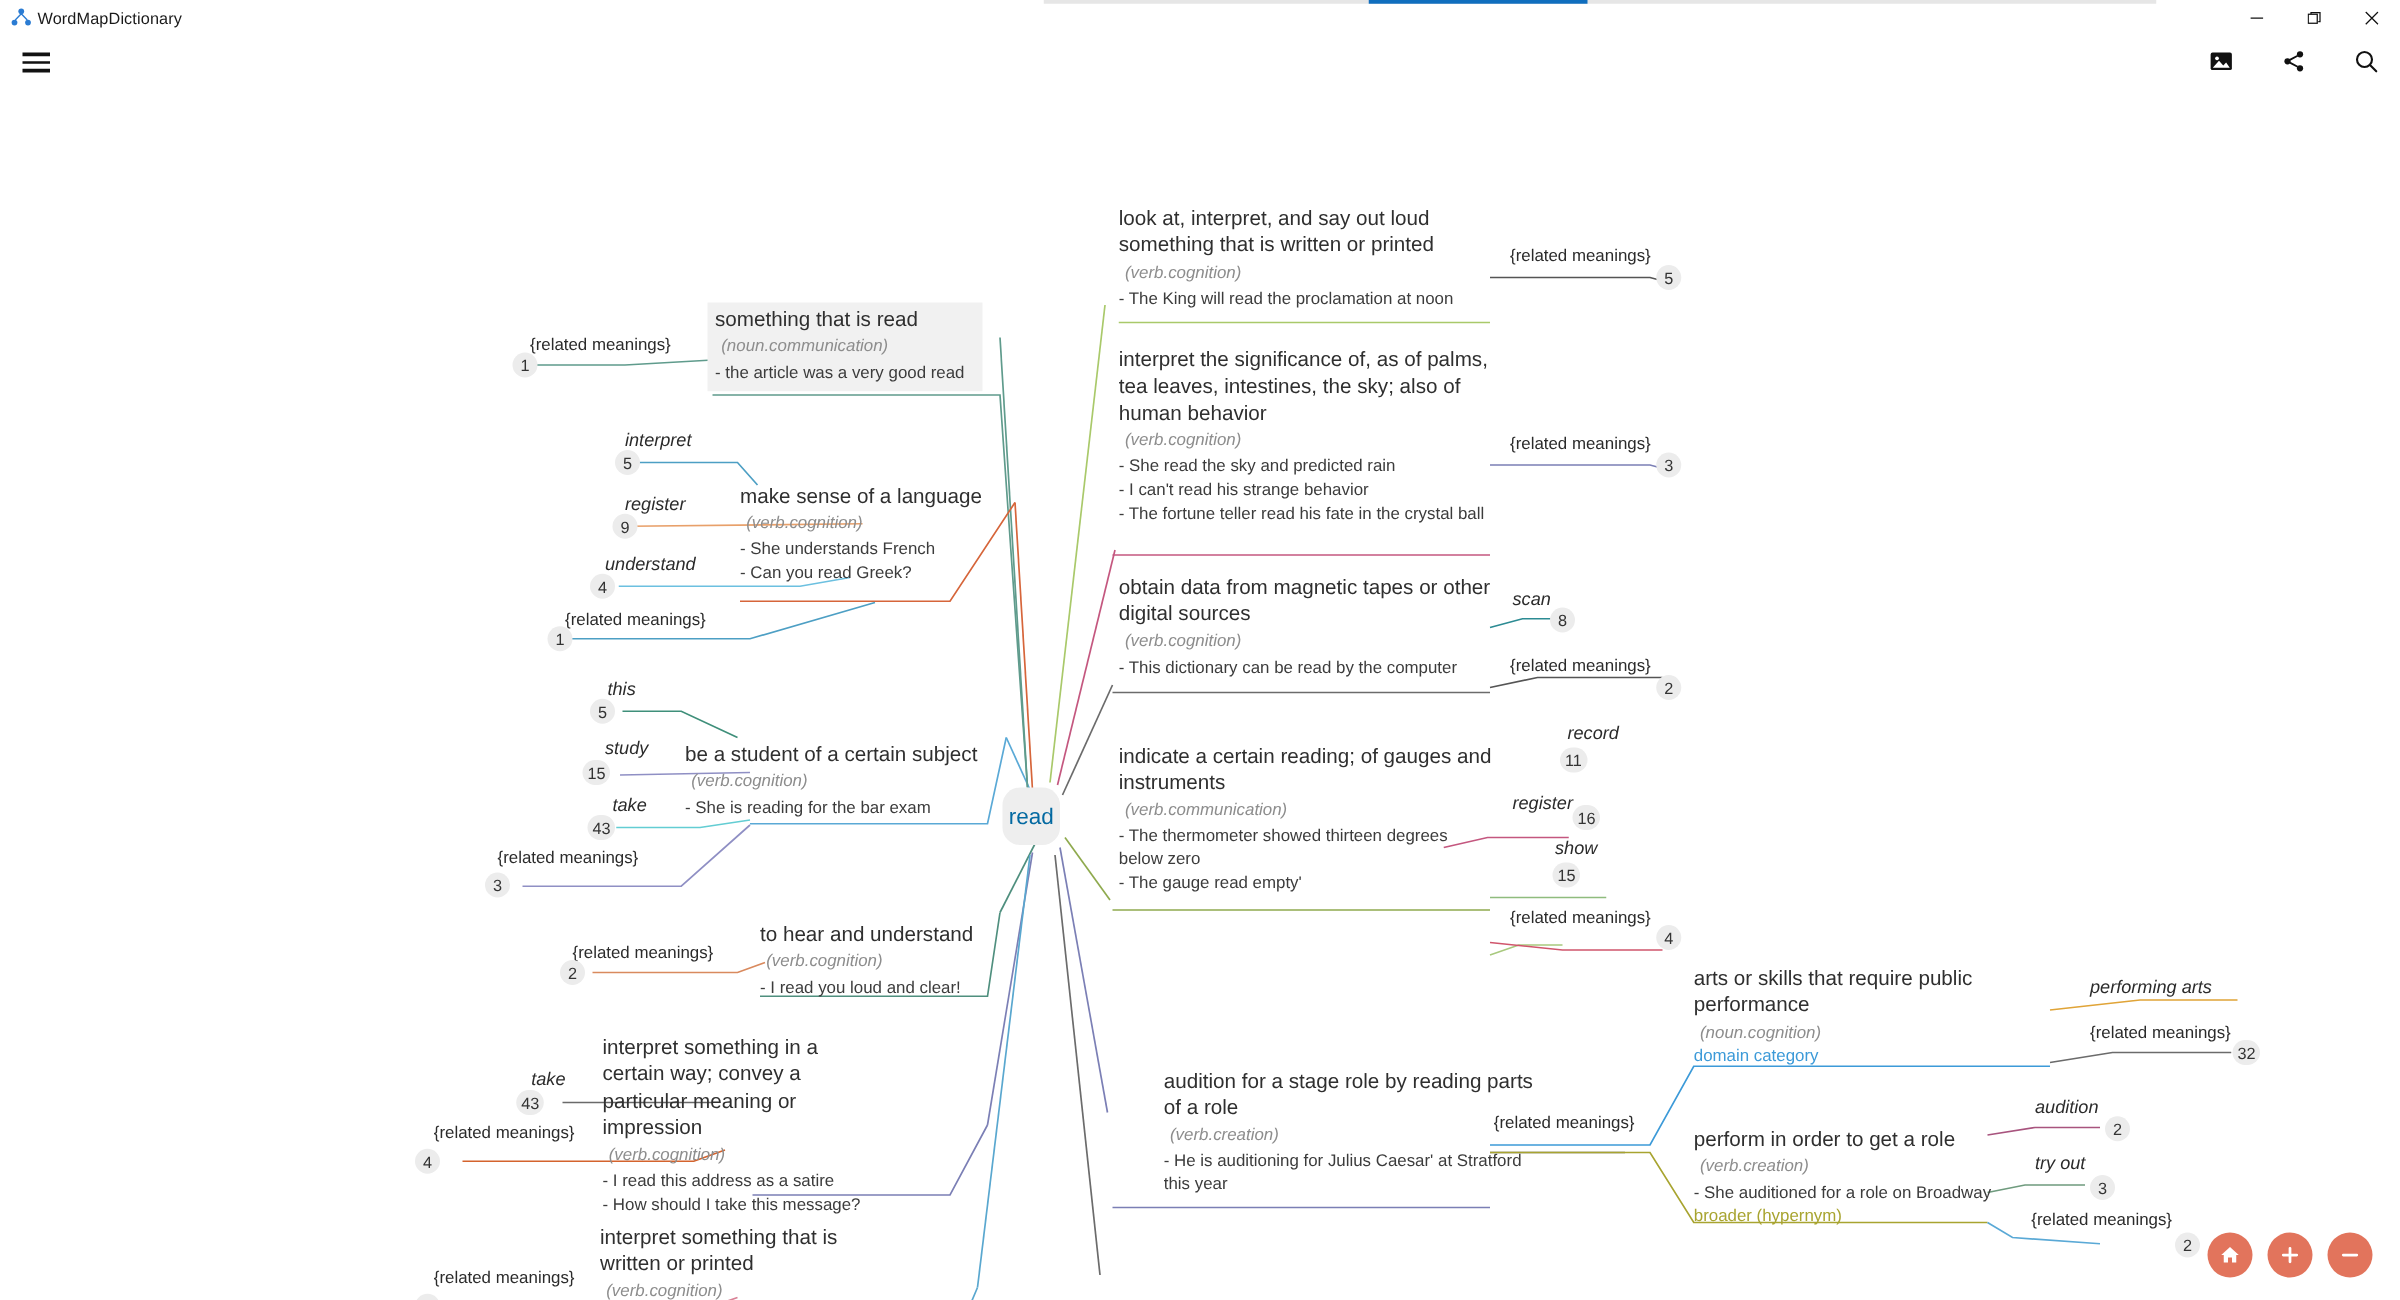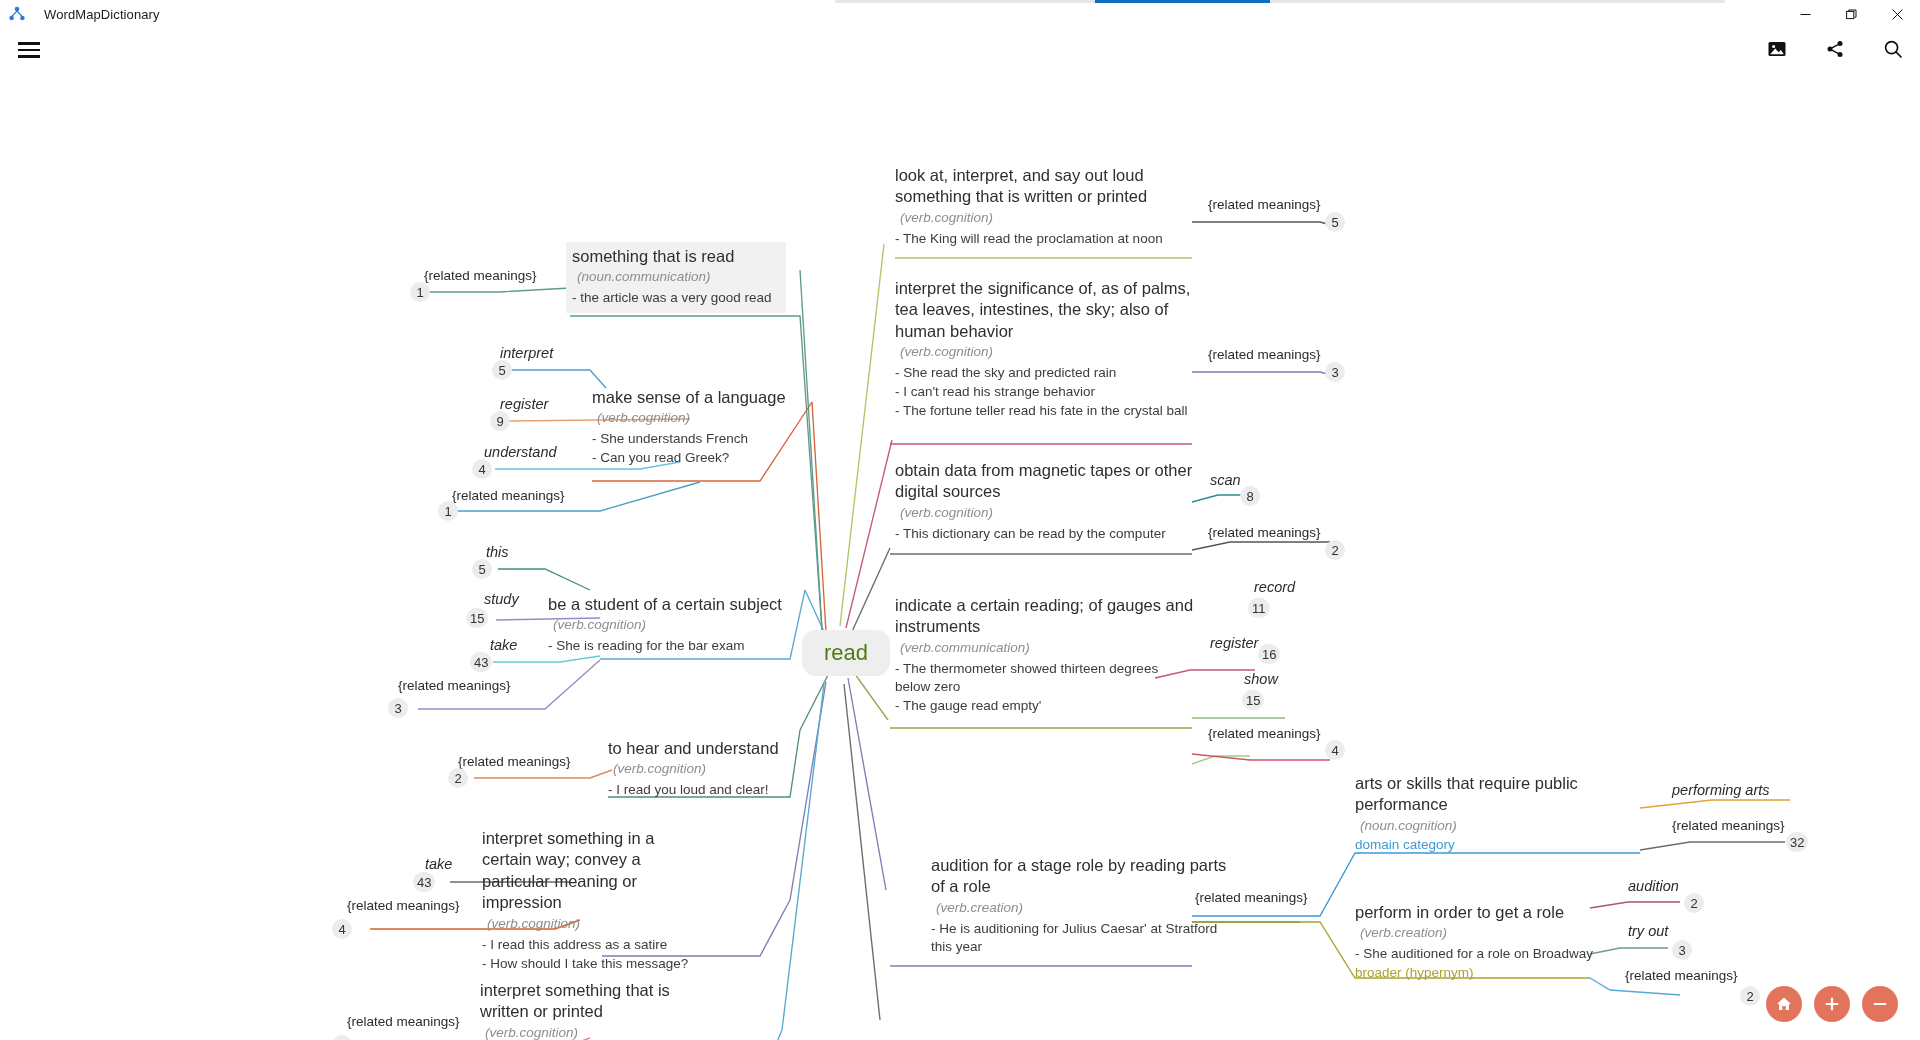--- a/index.html
+++ b/index.html
@@ -11,21 +11,21 @@
   }
   #app { position:relative; width:1920px; height:1040px; background:#fff; }
 
   
   .titlebar{
     position:absolute; left:0; top:0; width:1920px; height:28px;
     background:#ffffff; display:flex; align-items:center;
     z-index:40;
   }
   .app-logo{ margin-left:8px; width:18px; height:18px; position:relative; }
-  .app-title{ margin-left:18px; font-size:13px; color:#1a1a1a; letter-spacing:.1px; }
+  .app-title{ margin-left:4px; font-size:13px; color:#1a1a1a; letter-spacing:.1px; }
   .win-ctrls{ margin-left:auto; display:flex; height:28px; }
   .win-btn{
     width:46px; height:28px; display:flex; align-items:center; justify-content:center;
     cursor:default;
   }
 
   
   .top-sliver{
     position:absolute; top:0; left:835px; width:890px; height:3px;
     background:#e6e6e6; z-index:50;
@@ -46,23 +46,23 @@
   .hamburger span{ display:block; width:22px; height:2.6px; background:#111; }
   .tool-right{ position:absolute; right:10px; top:4px; display:flex; gap:24px; align-items:center; }
   .tbtn{ width:34px; height:34px; display:flex; align-items:center; justify-content:center; cursor:pointer; }
 
   
   #canvas{ position:absolute; left:0; top:70px; width:1920px; height:970px; }
   svg.links{ position:absolute; left:0; top:0; width:1920px; height:970px; pointer-events:none; }
 
   
   .hub{
-    position:absolute; width:88px; height:46px; border-radius:14px;
+    position:absolute; width:46px; height:46px; border-radius:14px;
     background:#eeeeee; display:flex; align-items:center; justify-content:center;
-    font-size:22px; color:#4d7c0f; z-index:12; cursor:pointer;
+    font-size:18px; color:#0369a1; z-index:12; cursor:pointer;
   }
 
   
   .node{ position:absolute; z-index:10; }
   .node .gloss{ font-size:16.5px; line-height:1.30; color:#2f2f2f; }
   .node .pos{ font-size:13.5px; font-style:italic; color:#8d8d8d; padding-left:5px; margin-top:2px; }
   .node .ex{ font-size:13.5px; color:#3c3c3c; line-height:1.32; margin-top:5px; }
   .node.hl{ background:#f1f1f1; padding:4px 6px 6px 6px; margin-left:-6px; margin-top:-4px; }
 
   

